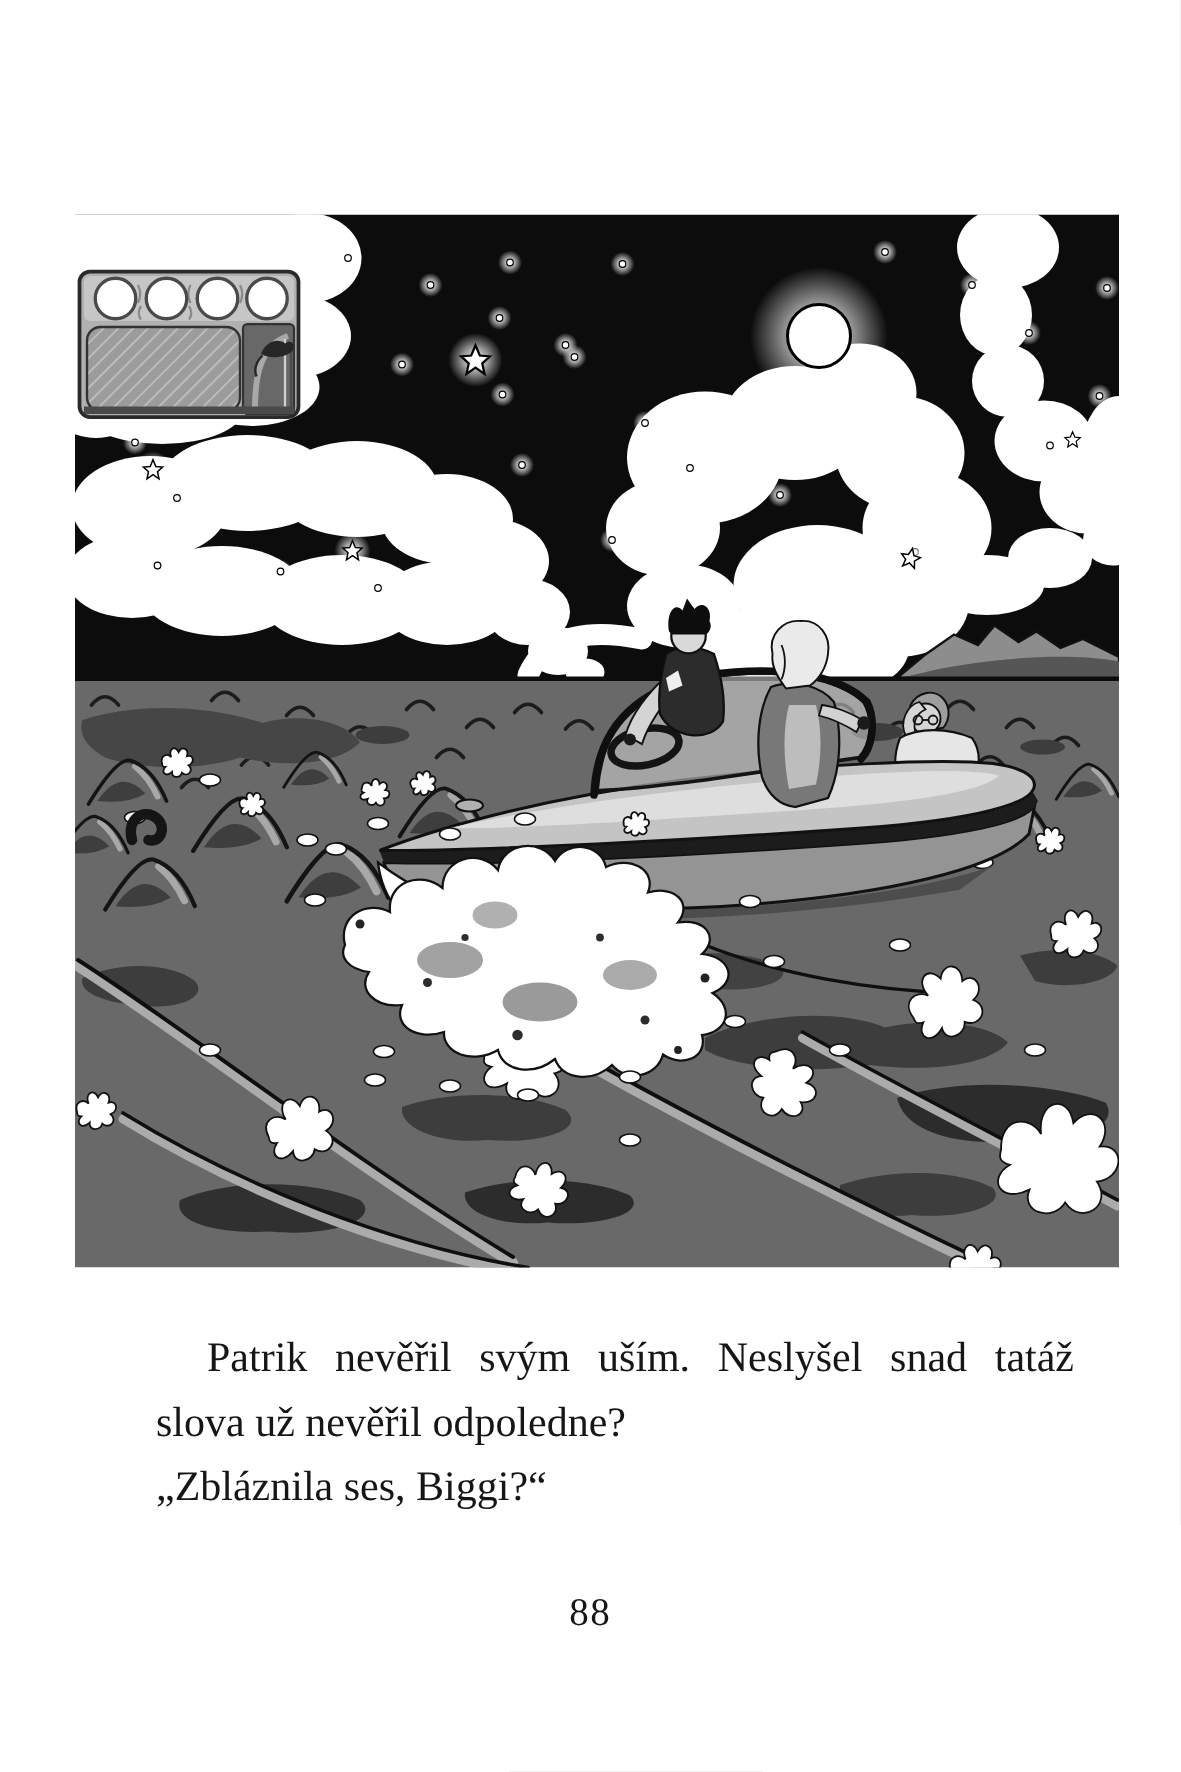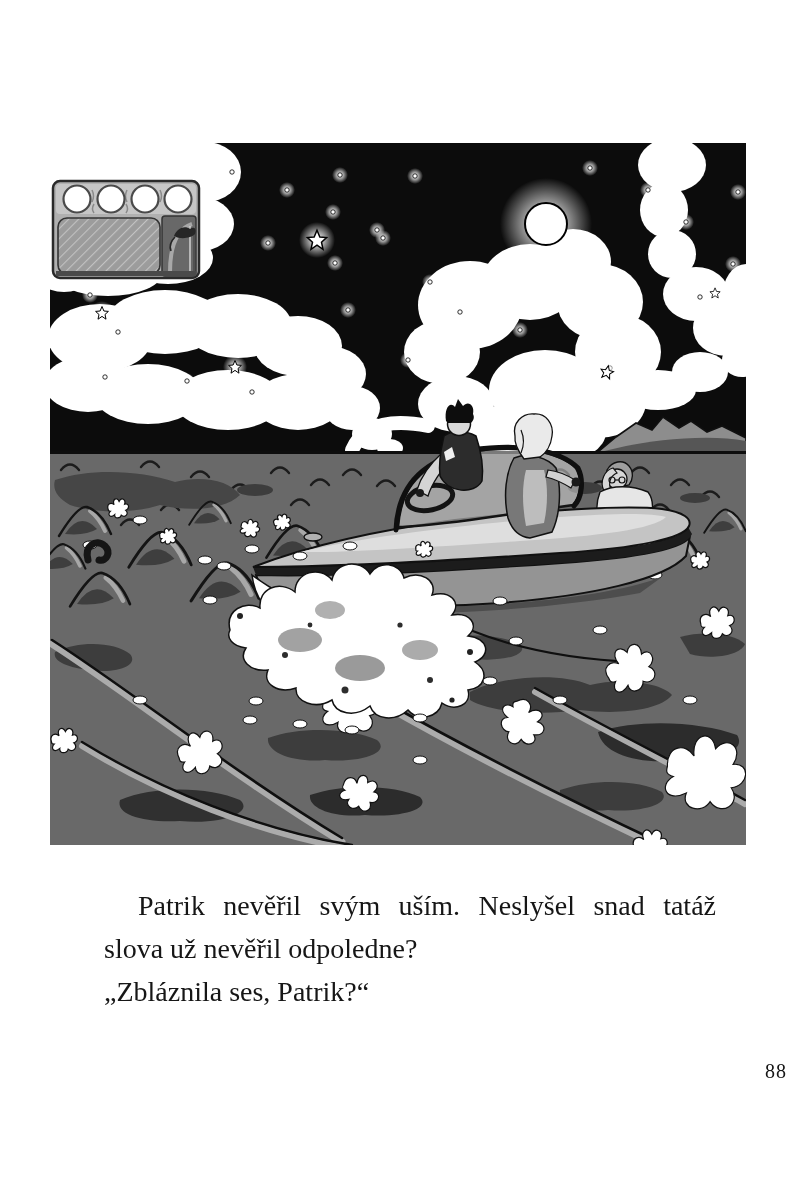--- a/index.html
+++ b/index.html
@@ -11,22 +11,22 @@
   .illustration{position:absolute;left:50px;top:143px;width:696px;height:702px;margin:0;}
   .illustration svg{display:block;width:100%;height:100%;}
   .text-block{
     position:absolute;left:104px;top:884px;width:612px;
     color:var(--ink-text,#161616);font-size:28px;line-height:43px;
   }
   .line{margin:0;white-space:normal;}
   .jline{text-align:justify;text-align-last:justify;}
   .iline{text-indent:34px;}
   .page-number{
-    position:absolute;top:1060px;left:0;width:100%;text-align:right;
-    font-size:20px;color:var(--ink-text,#161616);letter-spacing:1px;
+    position:absolute;top:1060px;left:0;width:100%;text-align:center;
+    font-size:26px;color:var(--ink-text,#161616);letter-spacing:1px;
   }
 </style>
 </head>
 <body>
 
 <div class="page">
 
   <figure class="illustration">
     <svg viewBox="50 143 696 702" preserveAspectRatio="none">
       <defs>
@@ -354,17 +354,17 @@
         <path d="M174,236 C177,228 185,225 190,229 C194,226 197,229 195,234 C191,238 181,240 174,236 Z" fill="#262626"></path>
         <path d="M175,237 C171,241 169,246 171,251" stroke="#262626" stroke-width="1.6" fill="none"></path>
         <rect x="56" y="271" width="140" height="5" fill="#4a4a4a"></rect>
       </g>
     </svg>
   </figure>
 
   <main class="text-block">
     <p class="line jline iline">Patrik nevěřil svým uším. Neslyšel snad tatáž</p>
     <p class="line">slova už nevěřil odpoledne?</p>
-    <p class="line">„Zbláznila ses, Patrik?“</p>
+    <p class="line">„Zbláznila ses, Biggi?“</p>
   </main>
 
   <div class="page-number">88</div>
 </div>
 
 </body></html>

